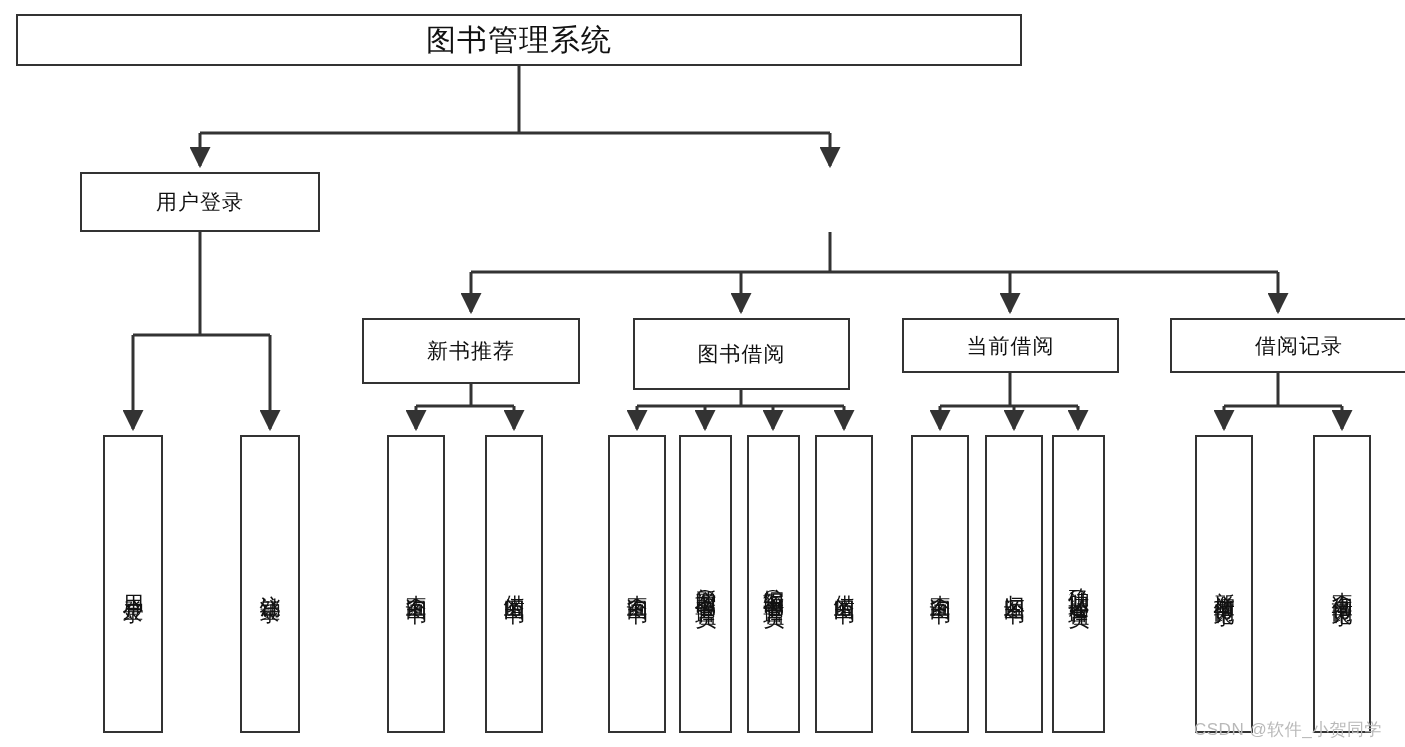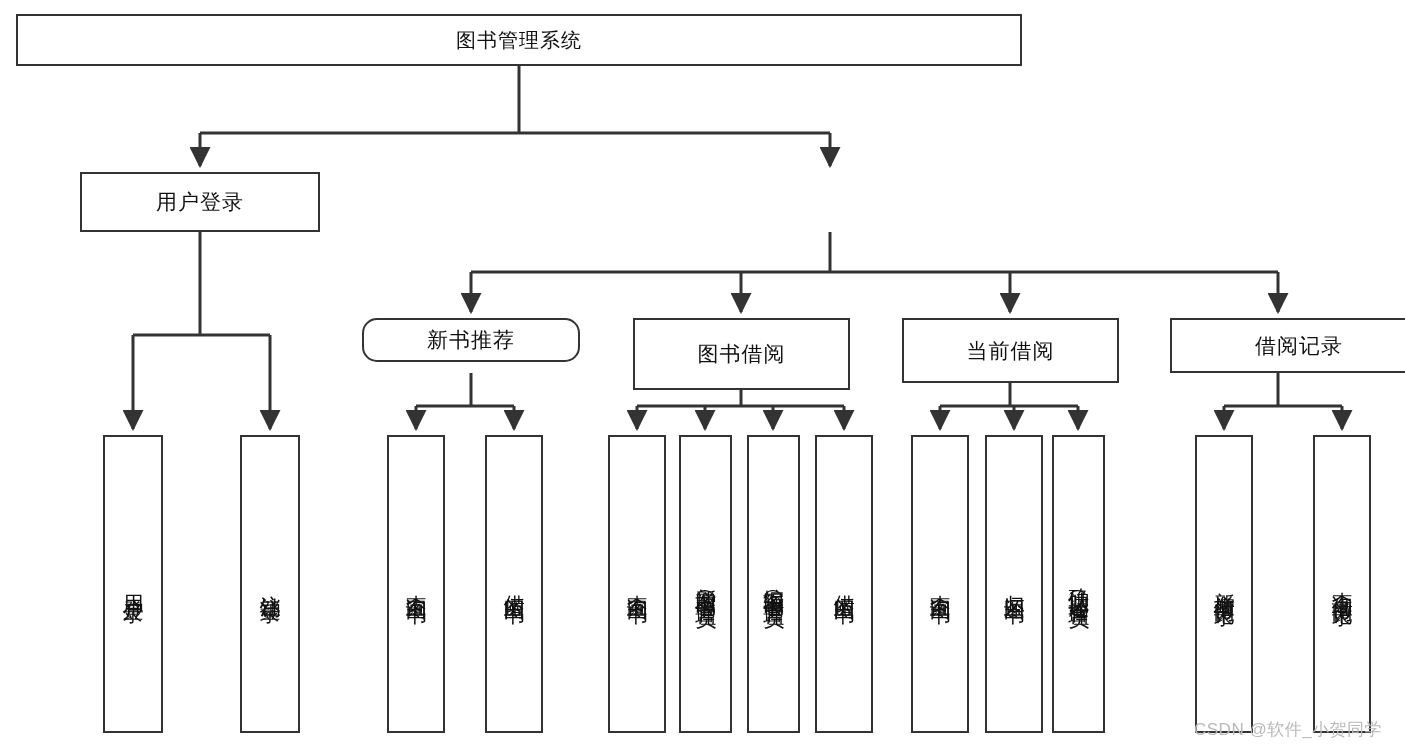--- a/index.html
+++ b/index.html
@@ -4,21 +4,21 @@
 <style>
   html,body{margin:0;padding:0;background:#ffffff;}
   body{font-family:"Liberation Sans","DejaVu Sans",sans-serif;}
   #canvas{position:relative;width:1405px;height:747px;background:#ffffff;overflow:hidden;}
   svg.links{position:absolute;left:0;top:0;width:1405px;height:747px;pointer-events:none;}
   .node{position:absolute;box-sizing:border-box;background:#ffffff;border:2px solid #333333;
         display:flex;align-items:center;justify-content:center;color:#111111;}
   .node.h{font-size:21px;letter-spacing:1px;}
   .node.v{writing-mode:vertical-rl;text-orientation:upright;font-size:21px;letter-spacing:3px;line-height:1.25;padding:8px 0;}
   .node.v .vtxt{writing-mode:vertical-rl;text-orientation:upright;display:block;white-space:normal;}
-  .node.root{font-size:20px;}
+  .node.root{font-size:30px;}
   .watermark{position:absolute;color:#b9b9b9;font-size:17px;letter-spacing:.5px;white-space:nowrap;}
 </style>
 </head>
 <body>
 
 <div id="canvas">
 
   <svg class="links" viewBox="0 0 1405 747" xmlns="http://www.w3.org/2000/svg">
     <defs>
       <marker id="arrow" viewBox="0 0 10 10" refX="9" refY="5" markerWidth="7" markerHeight="7" orient="auto-start-reverse">
@@ -70,27 +70,27 @@
   </svg>
 
   <div class="node h root" style="left:16px;top:14px;width:1006px;height:52px;">
     <span>图书管理系统</span>
   </div>
 
   <div class="node h" style="left:80px;top:172px;width:240px;height:60px;">
     <span>用户登录</span>
   </div>
 
-  <div class="node h" style="left:362px;top:318px;width:218px;height:44px;border-radius:15px;">
+  <div class="node h" style="left:362px;top:318px;width:218px;height:66px;">
     <span>新书推荐</span>
   </div>
   <div class="node h" style="left:633px;top:318px;width:217px;height:72px;">
     <span>图书借阅</span>
   </div>
-  <div class="node h" style="left:902px;top:318px;width:217px;height:65px;">
+  <div class="node h" style="left:902px;top:318px;width:217px;height:55px;">
     <span>当前借阅</span>
   </div>
   <div class="node h" style="left:1170px;top:318px;width:258px;height:55px;">
     <span>借阅记录</span>
   </div>
 
   <div class="node v" style="left:103px;top:435px;width:60px;height:298px;">
     <span class="vtxt">用户登录</span>
   </div>
   <div class="node v" style="left:240px;top:435px;width:60px;height:298px;">

